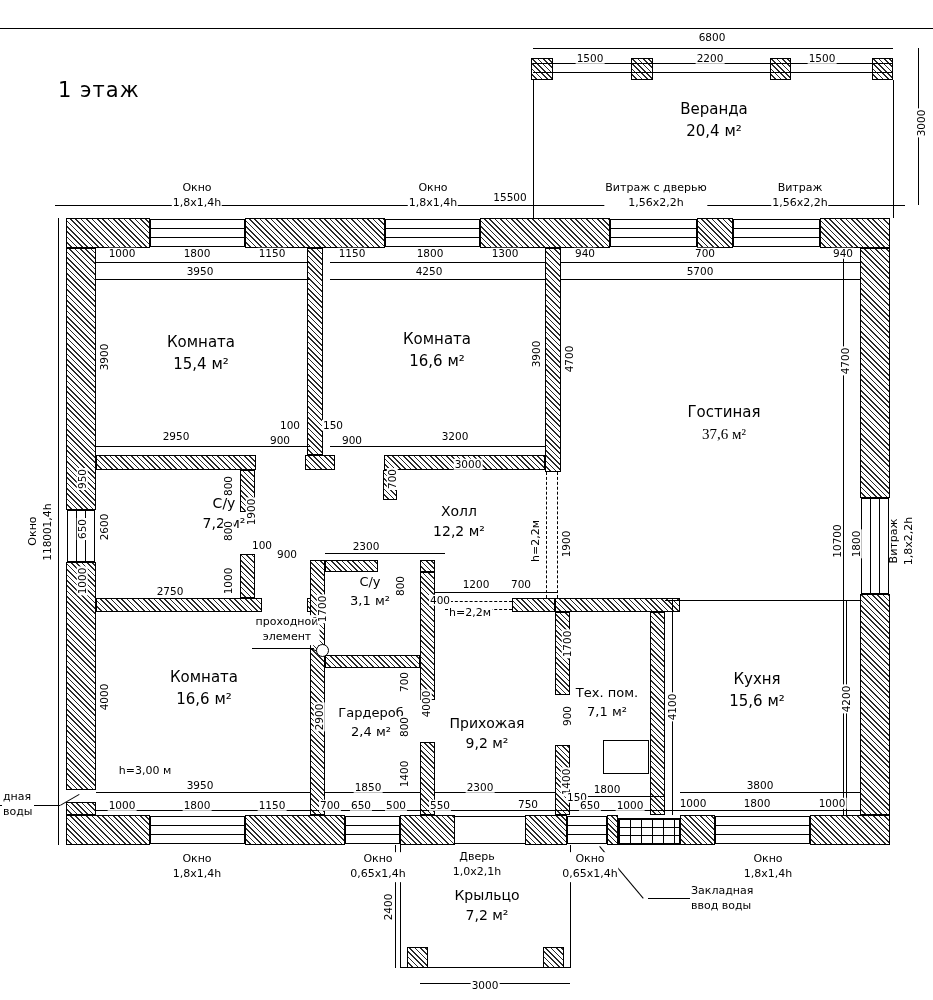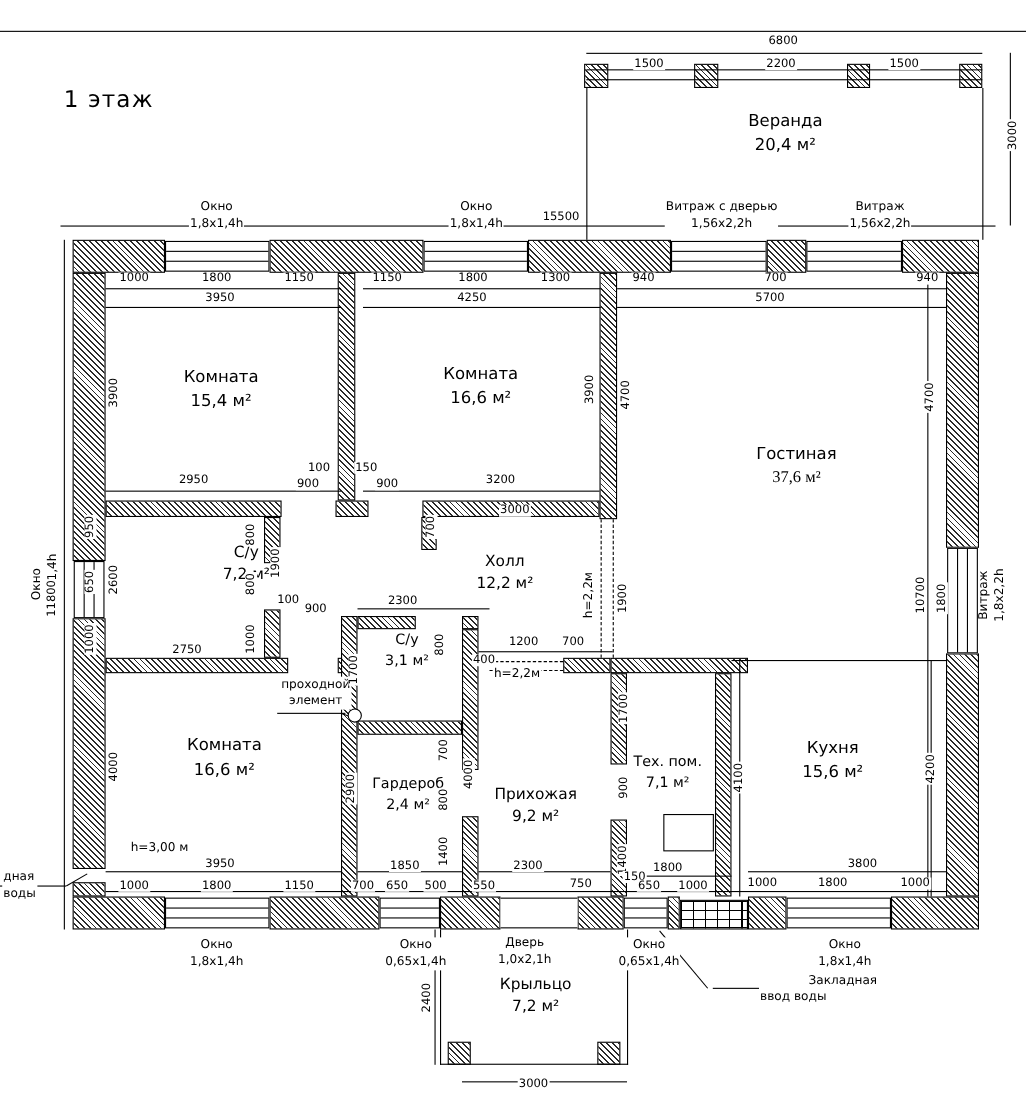--- a/index.html
+++ b/index.html
@@ -233,21 +233,21 @@
     </div>
     <div class="lbl2" style="left: 590px; top: 867px; font-size: 11px;">
       <span style="display: block;">Окно</span>
       <span style="display: block;">0,65x1,4h</span>
     </div>
     <div class="lbl2" style="left: 768px; top: 867px; font-size: 11px;">
       <span style="display: block;">Окно</span>
       <span style="display: block;">1,8x1,4h</span>
     </div>
     <div class="lbl2 left" style="left: 690px; top: 899px; font-size: 11px;">
-      <span style="display: block; margin-left: 44px;">Закладная</span>
+      <span style="display: block;">Закладная</span>
       <span style="display: block;">ввод воды</span>
     </div>
     <div class="lbl2 left" style="left: 2px; top: 805px; font-size: 11px;">
       <span style="display: block;">дная</span>
       <span style="display: block;">воды</span>
     </div>
     <div class="lbl2" style="left: 287px; top: 630px; font-size: 11px;">
       <span style="display: block;">проходной</span>
       <span style="display: block;">элемент</span>
     </div>
@@ -329,20 +329,20 @@
     <div class="dim" style="left: 528px; top: 804px;">750</div>
     <div class="dim rot" style="left: 567px; top: 644px;">1700</div>
     <div class="dim rot" style="left: 567px; top: 716px;">900</div>
     <div class="dim rot" style="left: 566px; top: 782px;">1400</div>
     <div class="dim rot" style="left: 672px; top: 707px;">4100</div>
     <div class="dim" style="left: 607px; top: 789px;">1800</div>
     <div class="dim" style="left: 577px; top: 797px;">150</div>
     <div class="dim" style="left: 590px; top: 805px;">650</div>
     <div class="dim" style="left: 630px; top: 805px;">1000</div>
     <div class="dim rot" style="left: 846px; top: 699px;">4200</div>
-    <div class="dim" style="left: 784px; top: 785px;">3800</div>
+    <div class="dim" style="left: 760px; top: 785px;">3800</div>
     <div class="dim" style="left: 693px; top: 803px;">1000</div>
     <div class="dim" style="left: 757px; top: 803px;">1800</div>
     <div class="dim" style="left: 832px; top: 803px;">1000</div>
     <div class="dim rot" style="left: 47px; top: 544px;">11800</div>
     <div class="dim rot" style="left: 388px; top: 907px;">2400</div>
     <div class="dim" style="left: 485px; top: 985px;">3000</div>
   </div>
 
 </body></html>

